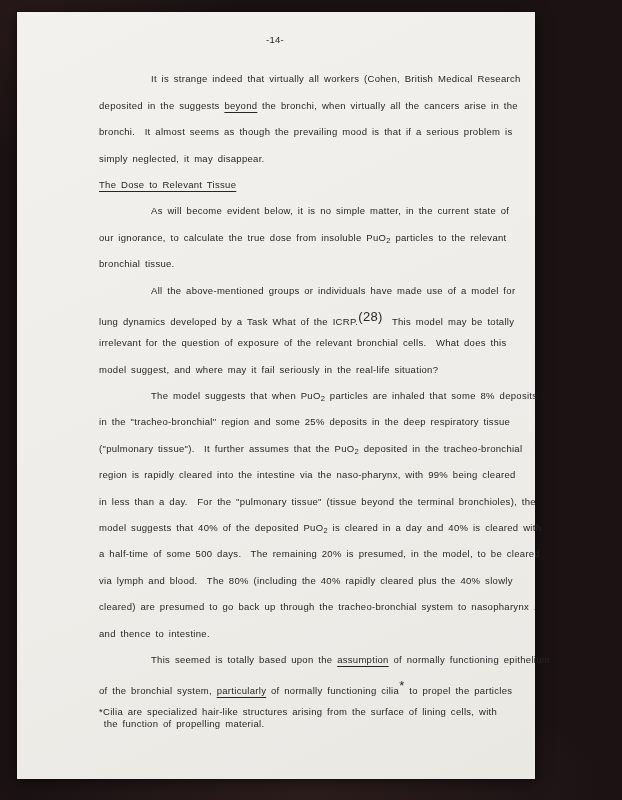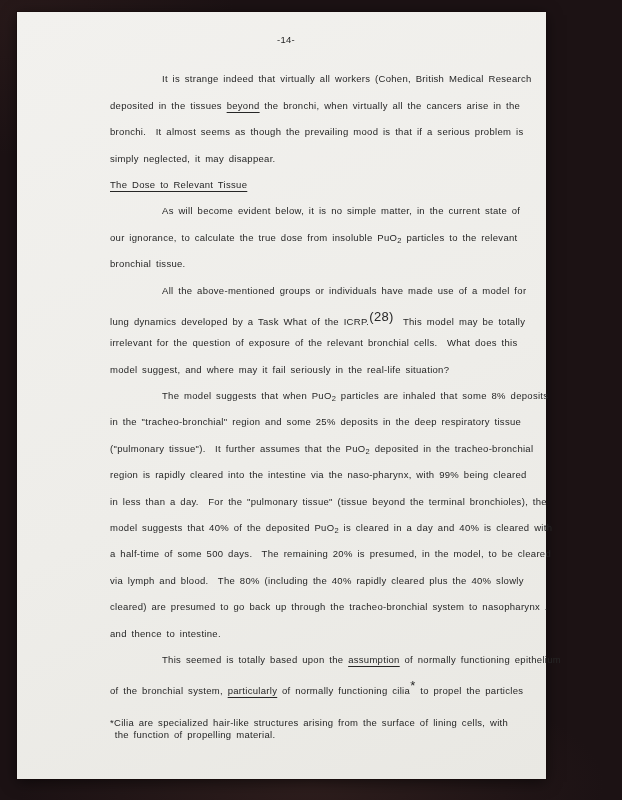--- a/index.html
+++ b/index.html
@@ -18,21 +18,20 @@
   }
   .scan-page {
     position: absolute;
     left: 17px;
     top: 12px;
     width: 518px;
     height: 767px;
     background-color: var(--page, #efeeea);
     background-image: linear-gradient(155deg, #f2f1ee 0%, #eeede9 55%, #e9e8e3 100%);
     box-shadow: 0 0 0 1px rgba(20,10,10,0.35), 0 3px 14px rgba(0,0,0,0.55);
-    padding-left: 11px;
   }
   .text-column {
     padding: 15px 14px 0 82px;
     color: var(--ink, #262626);
     font-size: 9.5px;
     letter-spacing: 0.3px;
     word-spacing: 1.8px;
   }
   .line {
     height: 26.4px;
@@ -41,21 +40,21 @@
   }
   .block.body .line.first {
     padding-left: 52px;
   }
   .block.pagenum {
     text-align: center;
     margin-bottom: 13px;
     padding-right: 70px;
   }
   .block.footnote {
-    margin-top: 17px;
+    margin-top: 6px;
   }
   .block.footnote .line {
     height: 12.6px;
     line-height: 12.6px;
   }
   .seg-u {
     text-decoration: underline;
     text-underline-offset: 3px;
     text-decoration-thickness: 1px;
   }
@@ -71,21 +70,21 @@
 </head>
 <body>
 
 <div class="scan-page">
   <div class="text-column">
       <div class="block pagenum">
         <div class="line first"><span>-14-</span></div>
       </div>
       <div class="block body">
         <div class="line first"><span>It is strange indeed that virtually all workers (Cohen, British Medical Research</span></div>
-        <div class="line"><span>deposited in the tissues </span><span class="seg-u">beyond</span><span> the bronchi, when virtually all the cancers arise in the</span></div>
+        <div class="line"><span>deposited in the suggests </span><span class="seg-u">beyond</span><span> the bronchi, when virtually all the cancers arise in the</span></div>
         <div class="line"><span>bronchi.  It almost seems as though the prevailing mood is that if a serious problem is</span></div>
         <div class="line"><span>simply neglected, it may disappear.</span></div>
       </div>
       <div class="block heading">
         <div class="line first"><span class="seg-u">The Dose to Relevant Tissue</span></div>
       </div>
       <div class="block body">
         <div class="line first"><span>As will become evident below, it is no simple matter, in the current state of</span></div>
         <div class="line"><span>our ignorance, to calculate the true dose from insoluble PuO</span><span class="seg-sub">2</span><span> particles to the relevant</span></div>
         <div class="line"><span>bronchial tissue.</span></div>

